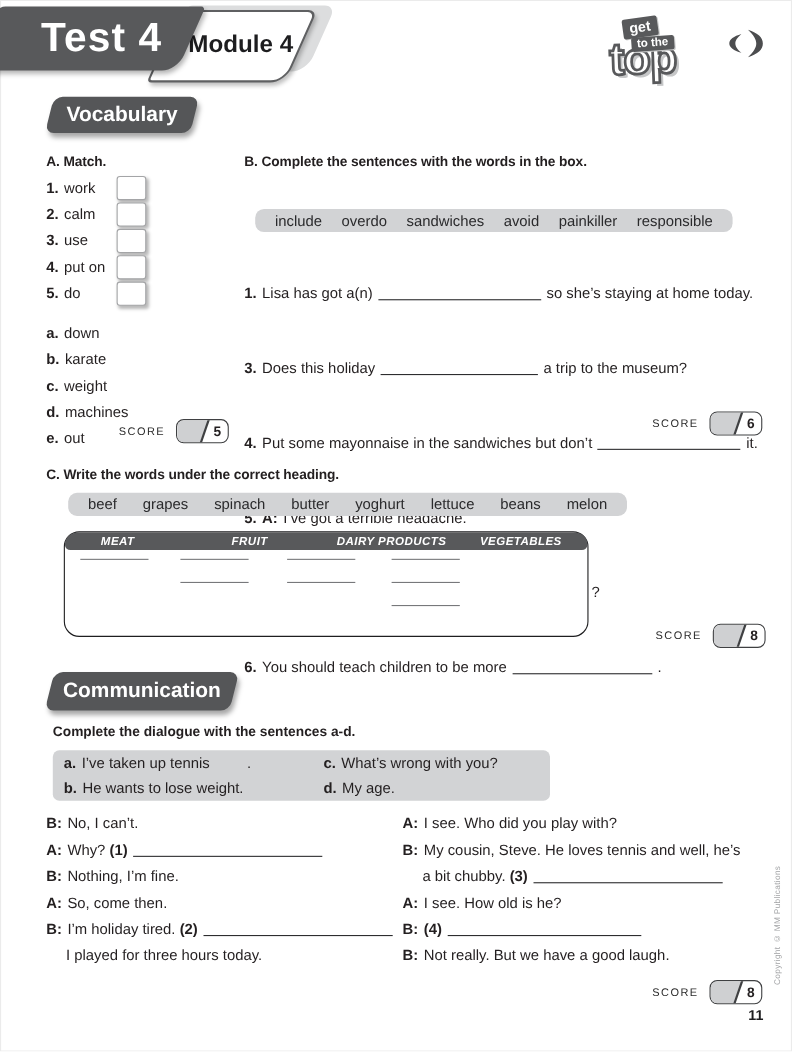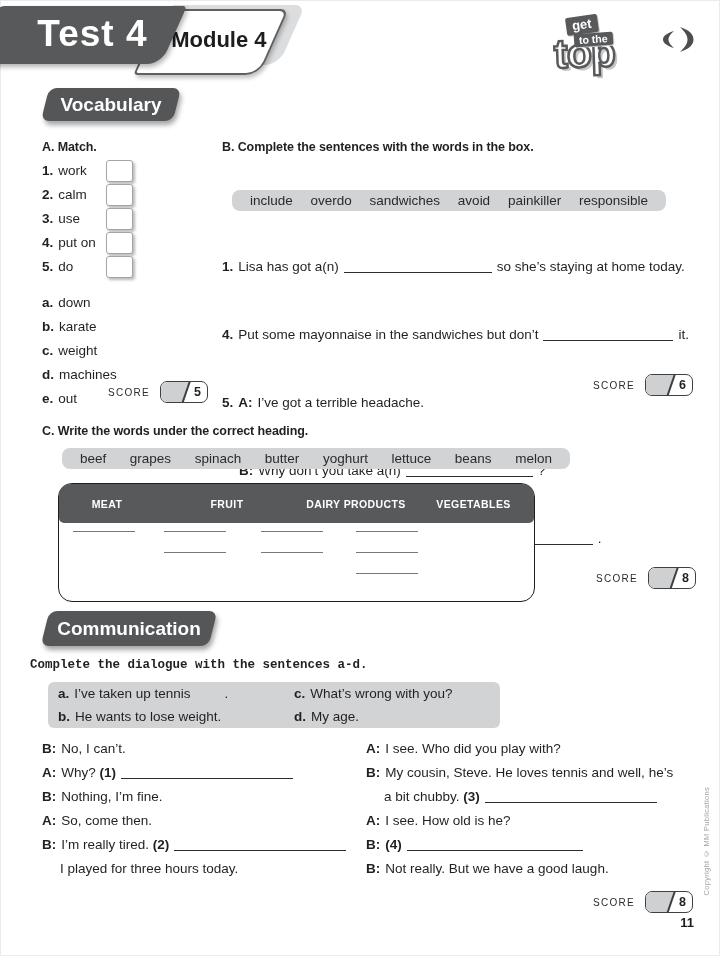--- a/index.html
+++ b/index.html
@@ -70,26 +70,26 @@
   #sec-b .pool{margin-top:8px;width:400px;}
   #sec-b .sents{margin-top:16px;}
   #sec-b .sent{height:24px;line-height:24px;white-space:nowrap;margin-top:44px;}
   #sec-b .indent{padding-left:17px;}
   
   #sec-c{position:absolute;left:42px;top:424px;width:660px;font-size:13.5px;}
   #sec-c .pool{margin:10px 0 0 20px;width:472px;}
   .food-table{position:relative;margin:14px 0 0 16px;width:475px;border:1.6px solid #1e1e20;
               border-radius:14px;background:#fff;}
   .ft-head{display:grid;grid-template-columns:96px 144px 114px 121px;background:#58595b;
-           height:39px;align-items:center;border-radius:11px 11px 5px 5px;}
+           height:16px;align-items:center;border-radius:11px 11px 5px 5px;font-style:italic;}
   .ft-head span{color:#fff;font-weight:bold;font-size:10.5px;letter-spacing:.4px;text-align:center;}
   .ft-body{position:relative;height:78px;}
   .tline{position:absolute;width:62px;border-bottom:1.5px solid #77787b;}
   
-  #comm-instr{position:absolute;left:30px;top:658px;font-weight:bold;font-size:12.5px;font-family:Liberation Mono, monospace;}
+  #comm-instr{position:absolute;left:48px;top:658px;font-weight:bold;font-size:12.5px;}
   #comm-options{position:absolute;left:48px;top:682px;width:452px;height:46px;background:#d2d3d5;
                 border-radius:6px;display:grid;grid-template-columns:236px 1fr;
                 align-content:center;row-gap:3px;padding:0 0 0 10px;box-sizing:border-box;
                 font-size:13.5px;}
   #comm-options .opt{height:20px;line-height:20px;white-space:nowrap;}
   #comm-options .tail{margin-left:34px;}
   .dlg{position:absolute;top:737px;font-size:13.5px;}
   #dlg-left{left:42px;width:322px;}
   #dlg-right{left:366px;width:348px;}
   .dlg .line{height:24px;line-height:24px;white-space:nowrap;}
@@ -183,20 +183,23 @@
       <span>sandwiches</span>
       <span>avoid</span>
       <span>painkiller</span>
       <span>responsible</span>
     </div>
     <div class="sents">
       <div class="sent">
         <b class="num">1.</b><span>Lisa has got a(n)</span><span class="blank" style="width:148px"></span><span>so she’s staying at home today.</span>
       </div>
       <div class="sent">
+        <b class="num">3.</b><span>Does this holiday</span><span class="blank" style="width:143px"></span><span>a trip to  the museum?</span>
+      </div>
+      <div class="sent">
         <b class="num">4.</b><span>Put some mayonnaise in the sandwiches but don’t</span><span class="blank" style="width:130px"></span><span>it.</span>
       </div>
       <div class="sent">
         <b class="num">5.</b><b class="sp">A:</b><span>I’ve got a terrible headache.</span>
       </div>
       <div class="sent indent">
         <b class="sp">B:</b><span>Why don’t you take a(n)</span><span class="blank" style="width:127px"></span><span>?</span>
       </div>
       <div class="sent">
         <b class="num">6.</b><span>You should teach children to be more</span><span class="blank" style="width:127px"></span><span>.</span>
@@ -279,21 +282,21 @@
     <div class="line">
       <b class="sp">A:</b><span>Why?</span> <b>(1)</b><span class="blank" style="width:172px"></span>
     </div>
     <div class="line">
       <b class="sp">B:</b><span>Nothing, I’m fine.</span>
     </div>
     <div class="line">
       <b class="sp">A:</b><span>So, come then.</span>
     </div>
     <div class="line">
-      <b class="sp">B:</b><span>I’m really tired.</span> <b>(2)</b><span class="blank" style="width:172px"></span>
+      <b class="sp">B:</b><span>I’m holiday tired.</span> <b>(2)</b><span class="blank" style="width:172px"></span>
     </div>
     <div class="line cont">
       <span>I played for three hours today.</span>
     </div>
   </div>
 
   <div class="dlg" id="dlg-right">
     <div class="line">
       <b class="sp">A:</b><span>I see. Who did you play with?</span>
     </div>

